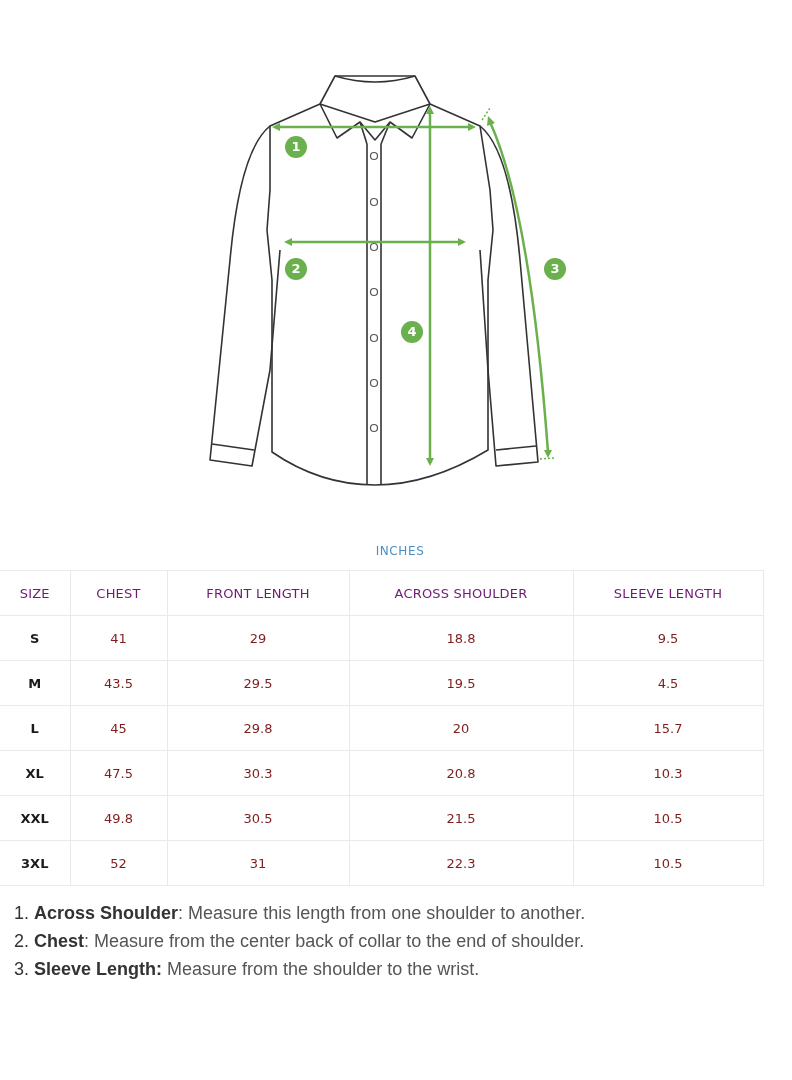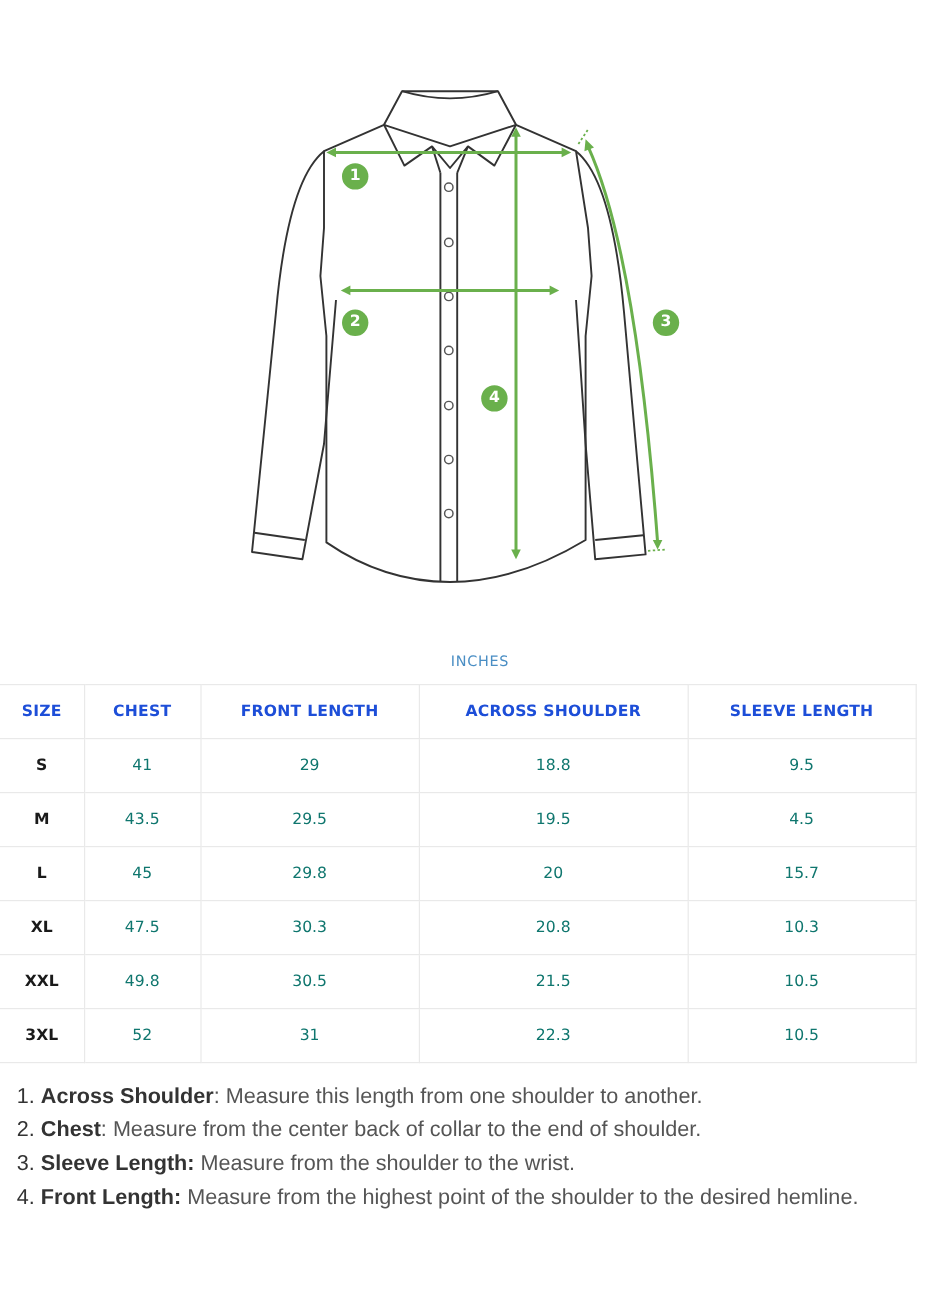--- a/index.html
+++ b/index.html
@@ -4,23 +4,23 @@
   <style>
     html, body { margin: 0; padding: 0; background: #ffffff; }
     body { width: 792px; height: 1080px; position: relative; overflow: hidden; font-family: "DejaVu Sans", sans-serif; color: #222; }
     .diagram { position: absolute; left: 200px; top: 60px; width: 380px; height: 440px; }
     .diagram svg { width: 380px; height: 440px; display: block; }
     .badge { position: absolute; width: 22px; height: 22px; border-radius: 50%; background: #6ab04c; color: #fff; font-size: 13px; font-weight: bold; line-height: 22px; text-align: center; font-family: "DejaVu Sans", sans-serif; }
     .unit-label { position: absolute; top: 544px; left: 0; width: 800px; text-align: center; font-size: 12px; letter-spacing: 0.6px; color: #4a8ec4; }
     table.size-table { position: absolute; left: 0; top: 570px; border-collapse: collapse; table-layout: fixed; width: 763px; font-family: "DejaVu Sans", sans-serif; }
     table.size-table th, table.size-table td { border: 1px solid #e9e9e9; text-align: center; height: 44px; padding: 0; font-size: 13px; color: #222; }
     table.size-table tr > *:first-child { border-left: none; }
-    table.size-table th { font-weight: bold; font-size: 13px; letter-spacing: 0.2px; color: #1d4ed8; }
+    table.size-table th { font-weight: normal; font-size: 13px; letter-spacing: 0.2px; color: #701a75; }
     table.size-table td.size-cell { font-weight: bold; color: #1a1a1a; }
-    table.size-table td { font-weight: normal; color: #0f766e; }
+    table.size-table td { font-weight: normal; color: #7f1d1d; }
     .notes { position: absolute; left: 14px; top: 903px; margin: 0; padding: 0; list-style: none; font-family: "Liberation Sans", sans-serif; font-size: 18px; color: #555; }
     .notes li { height: 28px; line-height: 20px; }
     .notes .num { color: #333; }
     .notes .term { font-weight: bold; color: #333; }
   </style>
 </head>
 <body>
 
 <div class="diagram">
   <svg viewBox="0 0 380 440">
@@ -152,17 +152,13 @@
     <span class="term">Across Shoulder</span><span>:</span><span> Measure this length from one shoulder to another.</span>
   </li>
   <li>
     <span class="num">2.</span>
     <span class="term">Chest</span><span>:</span><span> Measure from the center back of collar to the end of shoulder.</span>
   </li>
   <li>
     <span class="num">3.</span>
     <span class="term">Sleeve Length:</span><span></span><span> Measure from the shoulder to the wrist.</span>
   </li>
-  <li>
-    <span class="num">4.</span>
-    <span class="term">Front Length:</span><span></span><span> Measure from the highest point of the shoulder to the desired hemline.</span>
-  </li>
 </ul>
 
 </body></html>

